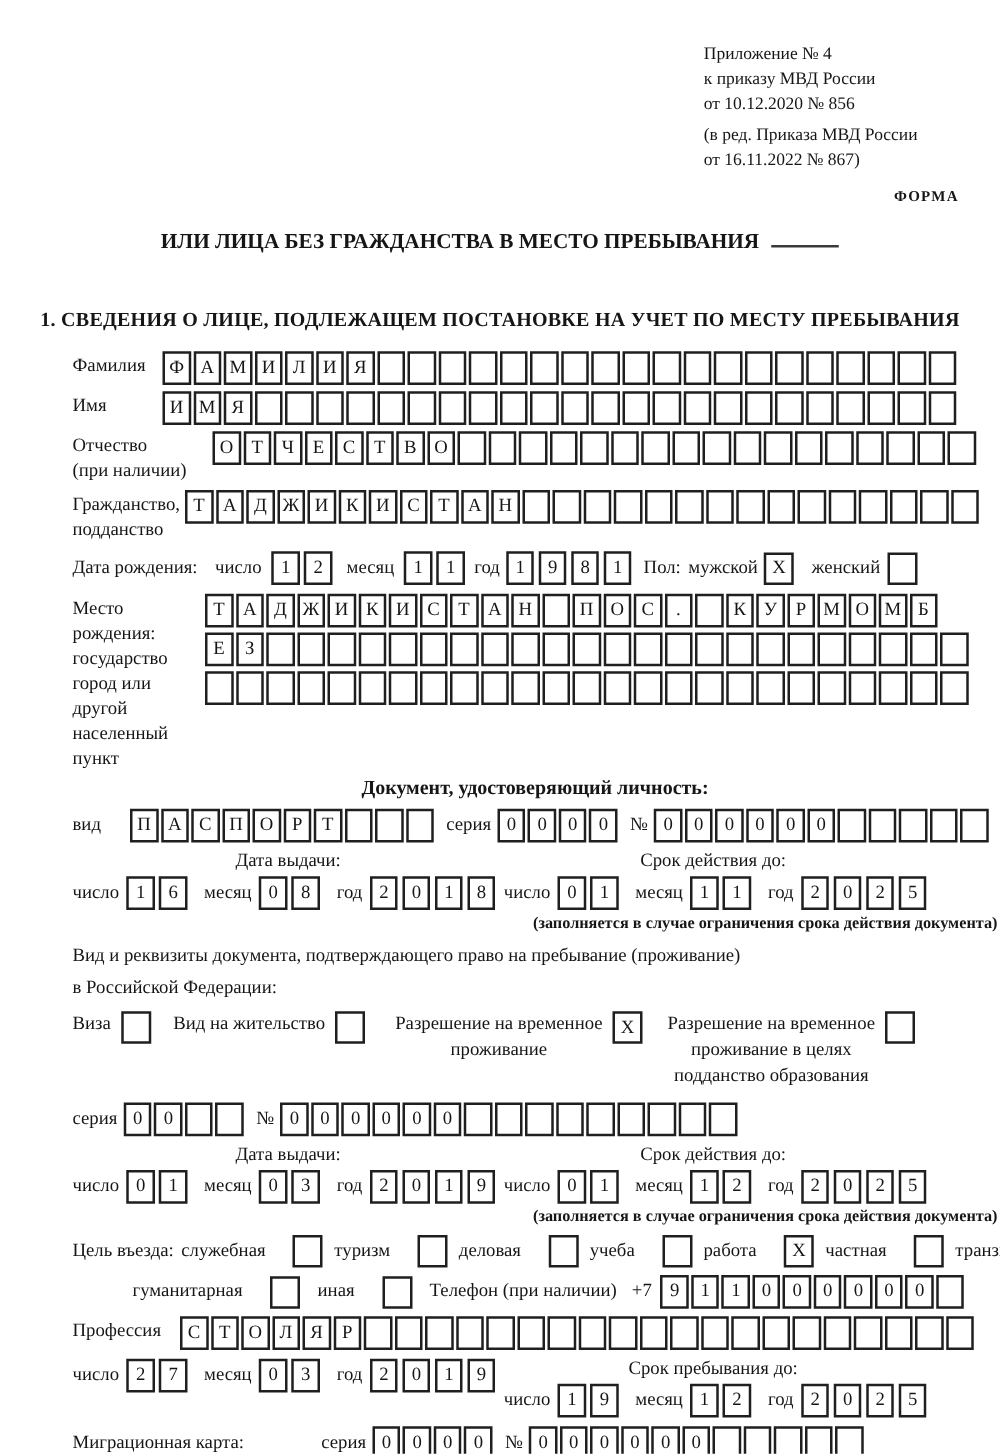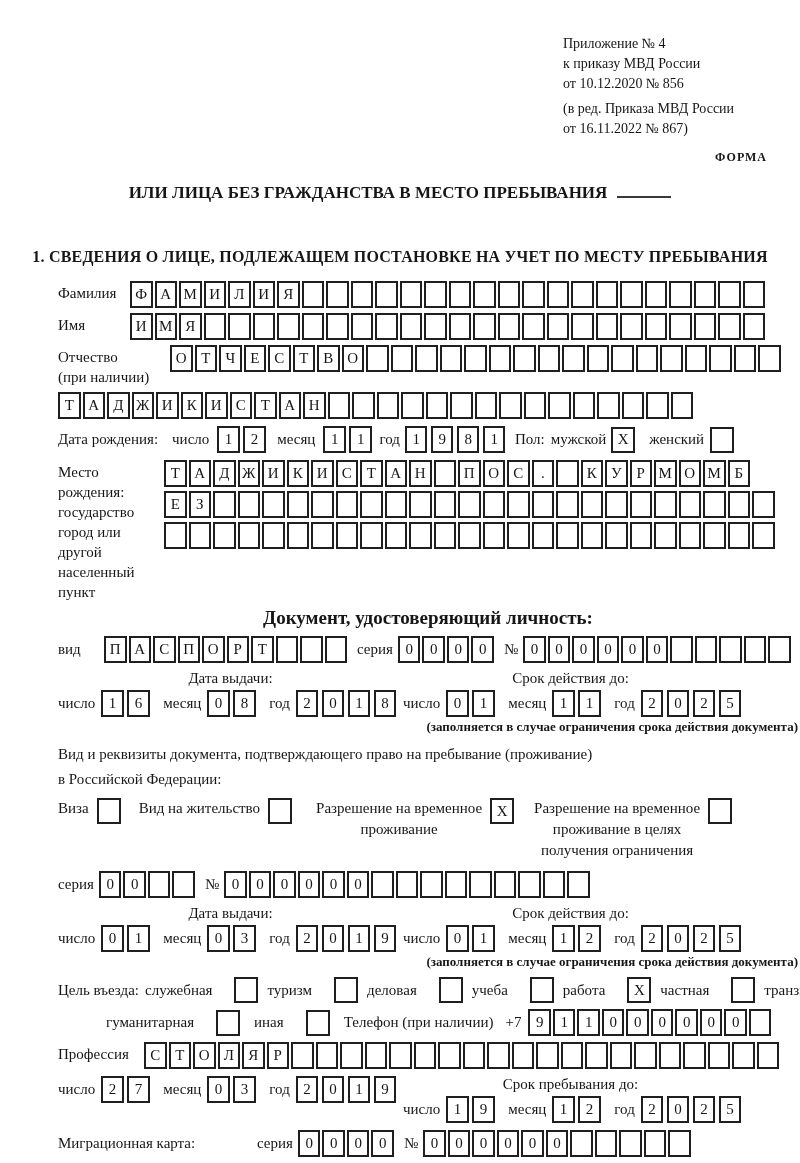--- a/index.html
+++ b/index.html
@@ -23,21 +23,21 @@
   .row.vcenter { align-items: center; margin: 7px 0; }
   .lbl { padding-top: 4px; flex: none; }
   .w72 { width: 72px; } .w112 { width: 112px; } .w90 { width: 90px; } .w106 { width: 106px; }
   .lbl2 { line-height: 20px; padding-top: 2px; }
   .boxes { display: flex; flex: none; }
   .cbox { flex: none; width: 22.5px; height: 27px; border: 2px solid #1f1f1f; margin-right: 2px;
           display: flex; align-items: center; justify-content: center; font-size: 15px; background: #fff; }
   .chk { flex: none; width: 24px; height: 26px; border: 2px solid #1f1f1f;
          display: flex; align-items: center; justify-content: center; font-size: 15px; background: #fff; }
   .bp-grid .boxes { margin-bottom: 4px; }
-  .center-bold { text-align: center; font-weight: bold; font-size: 19px; margin: 2px 0 7px; }
+  .center-bold { text-align: center; font-weight: bold; font-size: 16px; margin: 2px 0 7px; }
   .idrow { display: flex; align-items: center; margin-bottom: 7px; }
   .mlbl { flex: none; margin: 0 5px 0 8px; }
   .first { margin-left: 0; }
   .daterow { display: flex; margin-bottom: 2px; }
   .dcol-l { width: 345px; flex: none; }
   .dcol-r { flex: 1; }
   .dhead { text-align: center; margin-bottom: 3px; }
   .dhead-r { padding-right: 60px; }
   .dfields { display: flex; align-items: center; }
   .dfields .dlbl { margin-right: 6px; flex: none; }
@@ -173,20 +173,24 @@
         <span class="cbox"></span>
         <span class="cbox"></span>
         <span class="cbox"></span>
         <span class="cbox"></span>
         <span class="cbox"></span>
         <span class="cbox"></span>
       </div>
   </div>
 
   <div class="row">
+    <div class="lbl w90 lbl2">
+      <div>Гражданство,</div>
+      <div>подданство</div>
+    </div>
     <div class="boxes">
         <span class="cbox">Т</span>
         <span class="cbox">А</span>
         <span class="cbox">Д</span>
         <span class="cbox">Ж</span>
         <span class="cbox">И</span>
         <span class="cbox">К</span>
         <span class="cbox">И</span>
         <span class="cbox">С</span>
         <span class="cbox">Т</span>
@@ -434,21 +438,21 @@
       <span class="opt-lines">
         <div>Разрешение на временное</div>
         <div>проживание</div>
       </span>
       <span class="chk">X</span>
     </div>
     <div class="opt gap20">
       <span class="opt-lines">
         <div>Разрешение на временное</div>
         <div>проживание в целях</div>
-        <div>получения ограничения</div>
+        <div>подданство образования</div>
       </span>
       <span class="chk"></span>
     </div>
   </div>
 
   <div class="idrow">
     <span class="mlbl first">серия</span>
     <span class="boxes">
         <span class="cbox">0</span>
         <span class="cbox">0</span>

